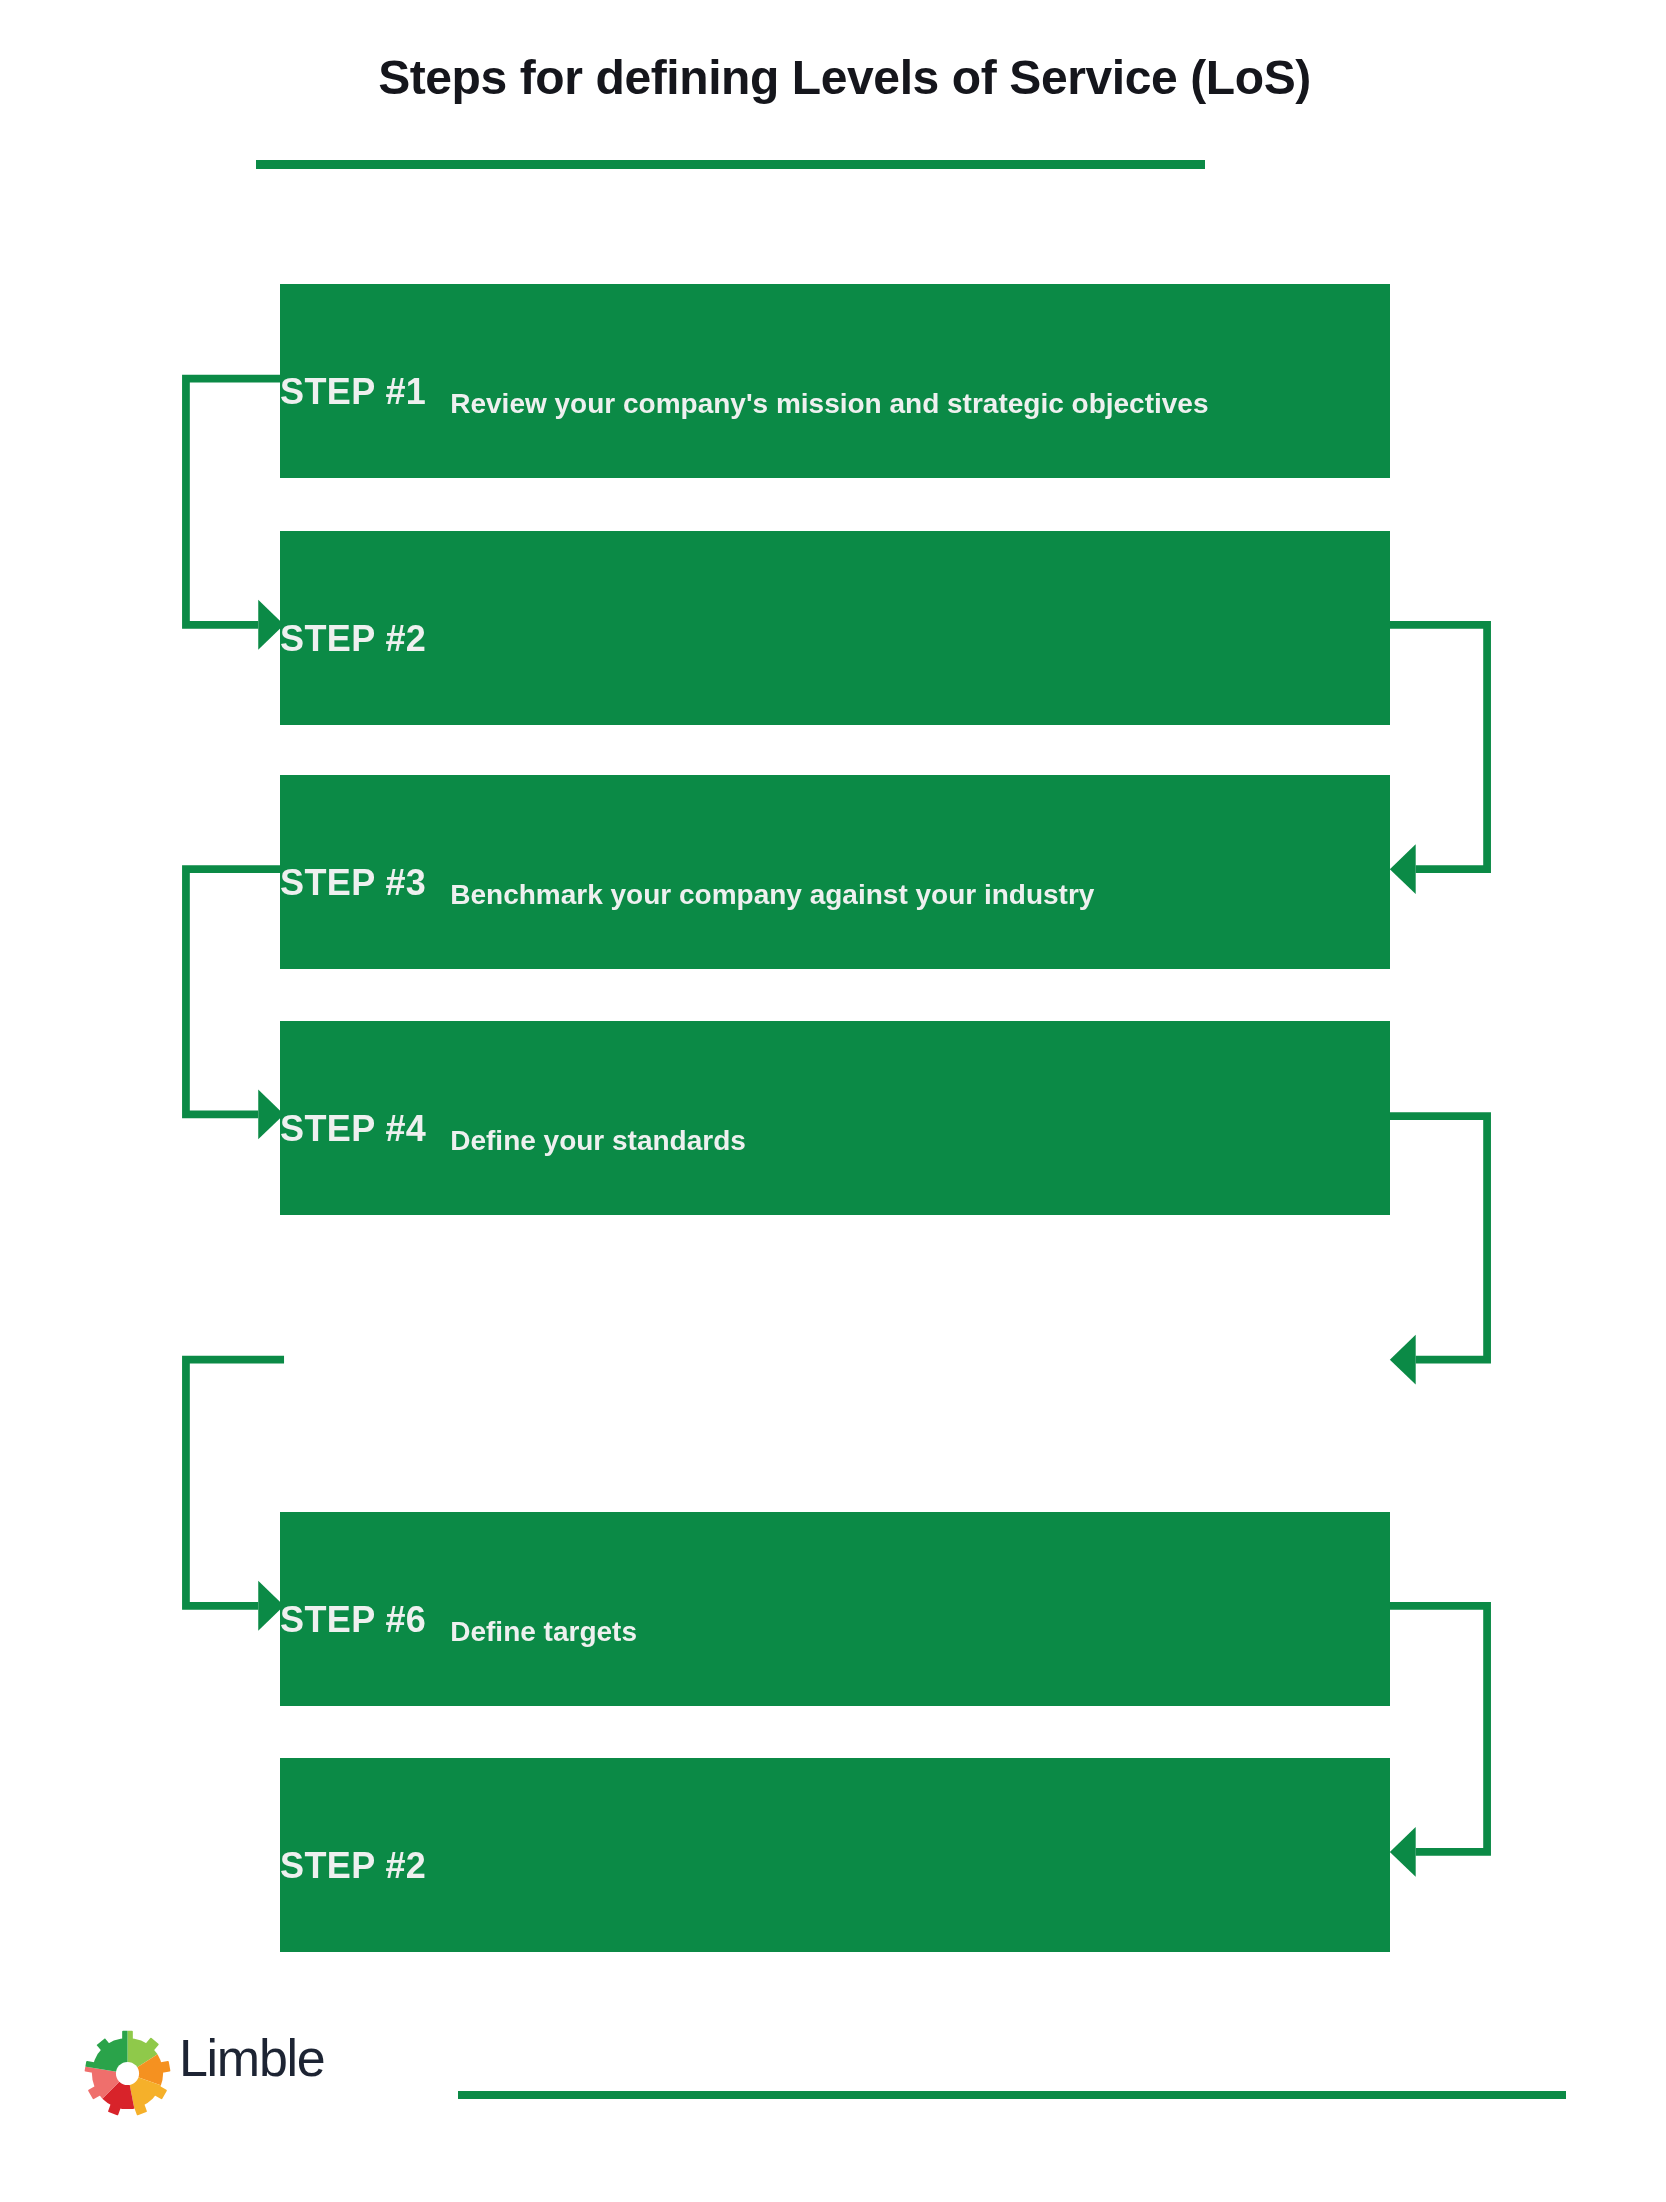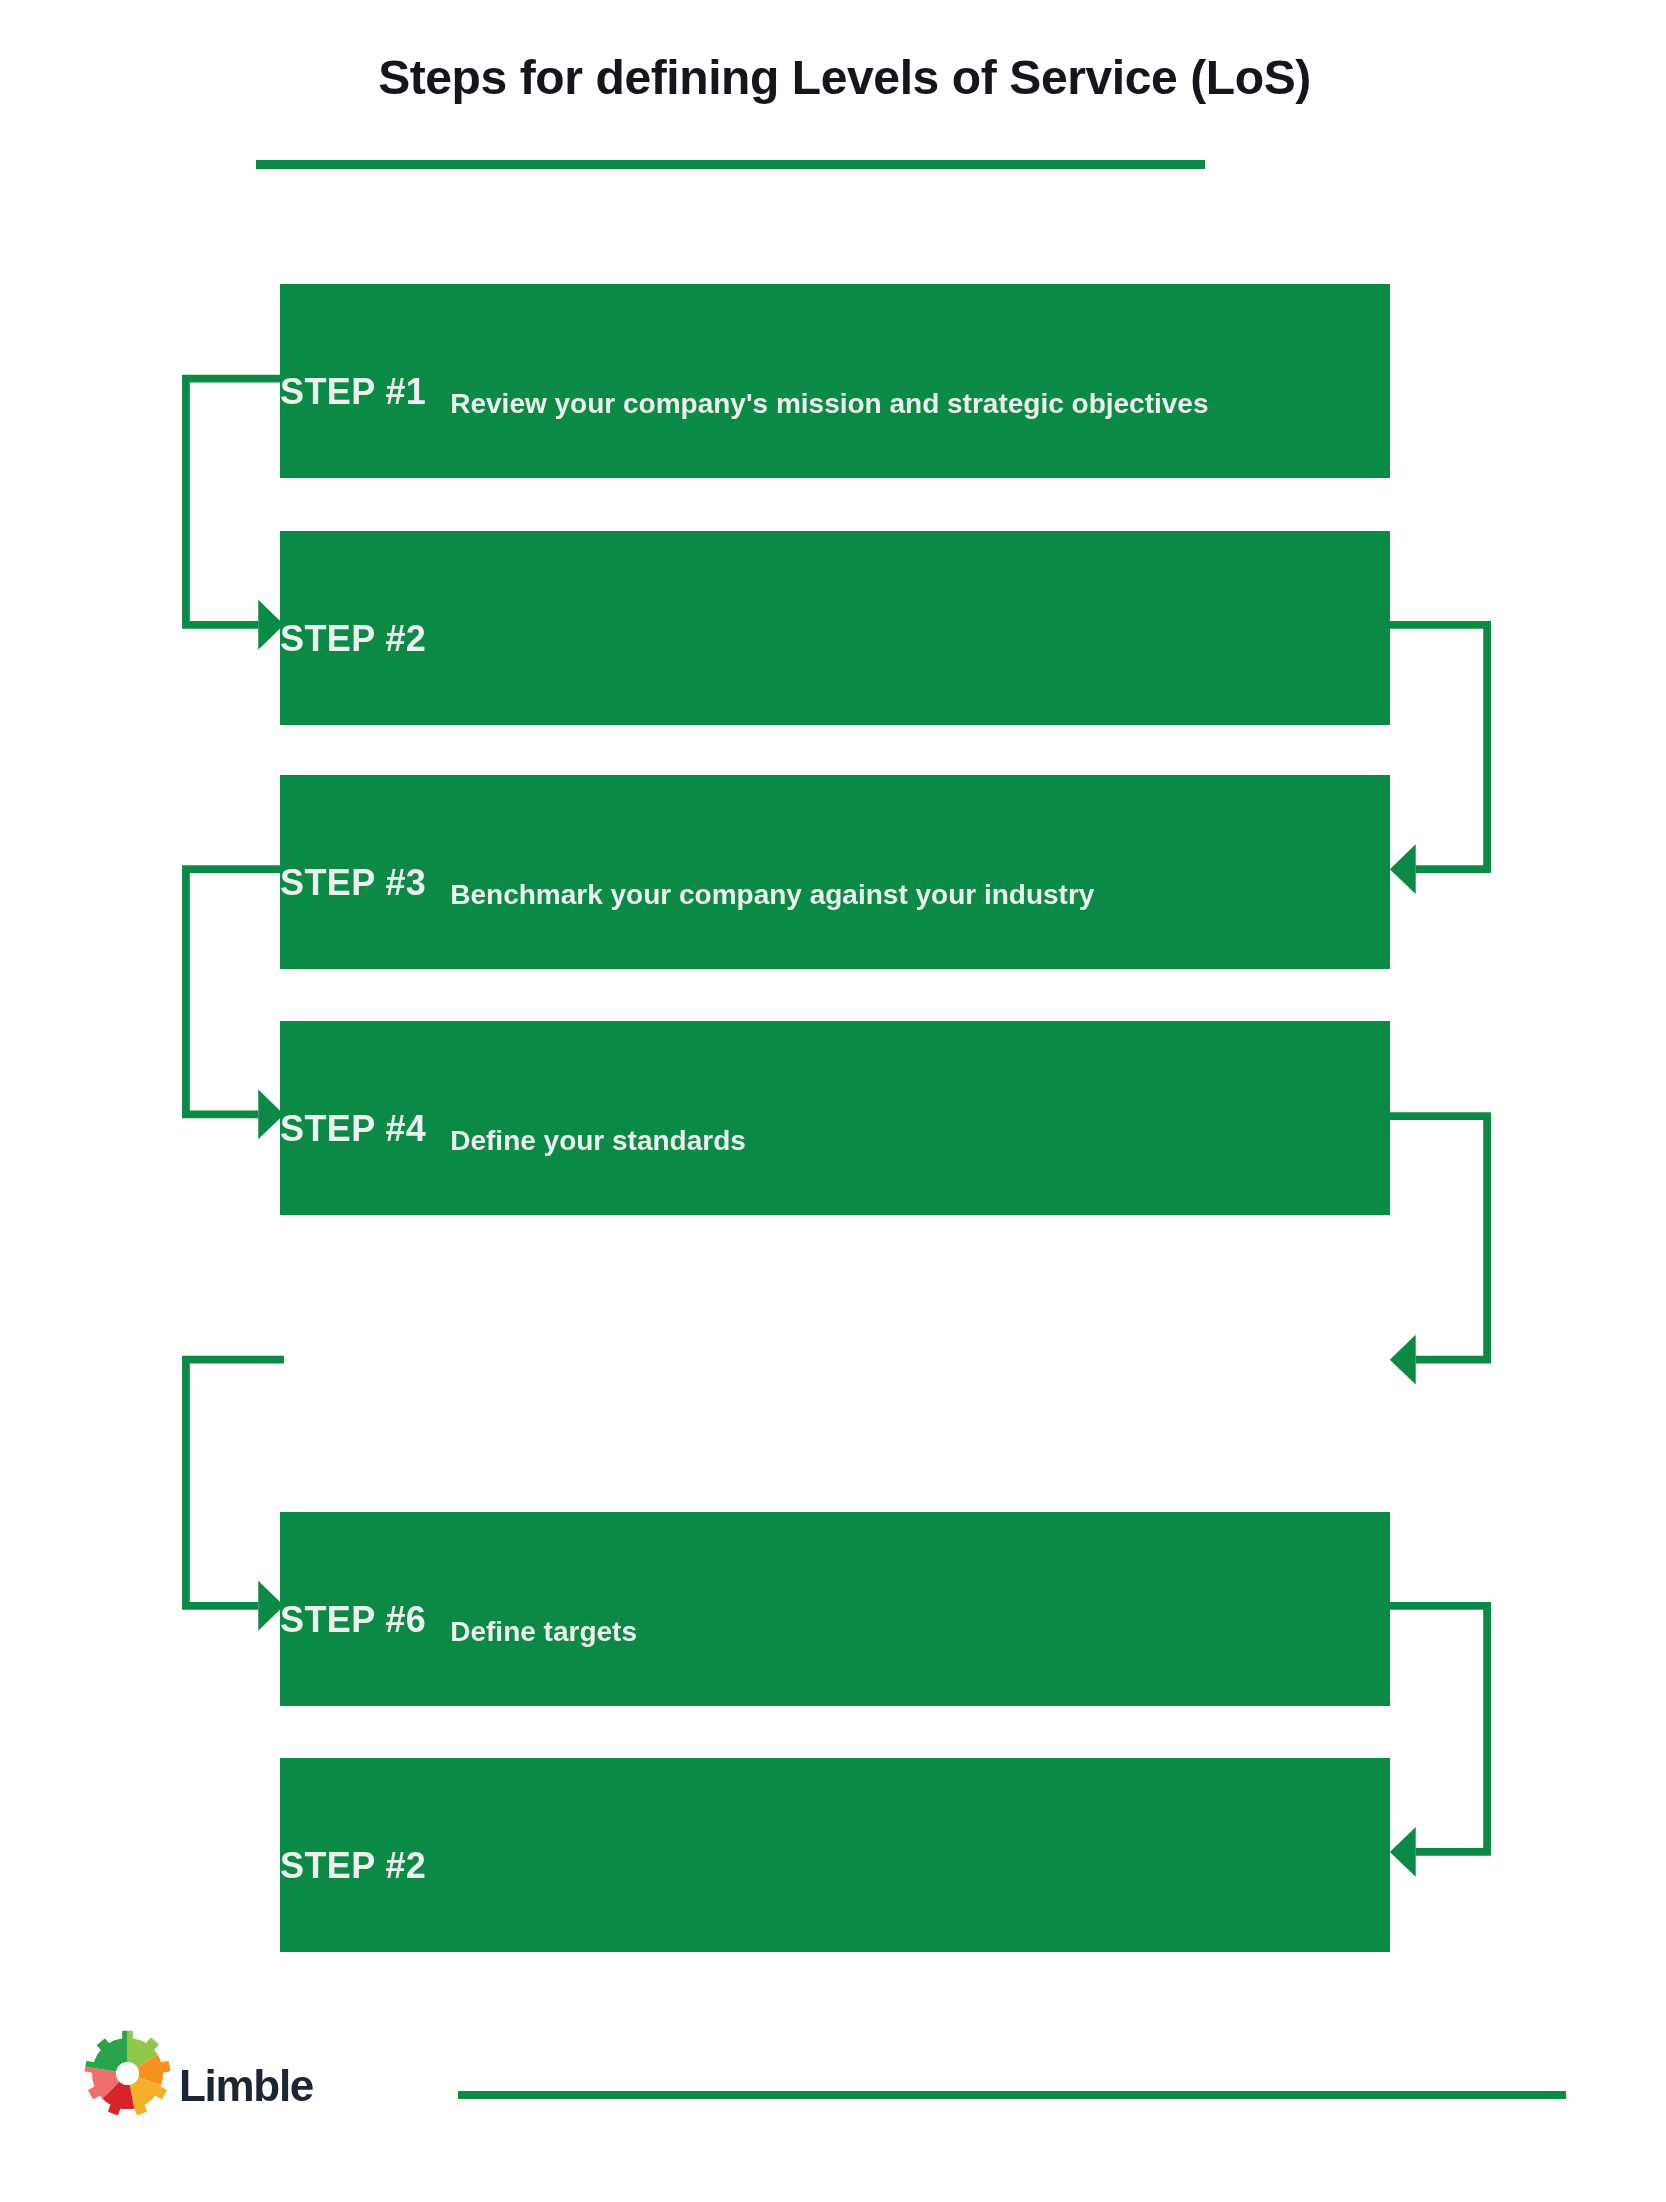--- a/index.html
+++ b/index.html
@@ -103,26 +103,25 @@
     position: absolute;
     left: 83px;
     top: 15.5px;
     width: 89px;
     height: 89px;
   }
   #logo-wordmark {
     position: absolute;
     left: 179px;
     top: 19px;
-    font-size: 44px;
-    font-weight: 700;
+    font-size: 52px;
+    font-weight: 400;
     color: #1d2433;
     letter-spacing: -1.3px;
     line-height: 1;
-    margin-top: 32px;
   }
   #footer-rule {
     position: absolute;
     left: 458px;
     top: 78px;
     width: 1108px;
     height: 7.7px;
     background: #0b8a46;
   }
 </style>

